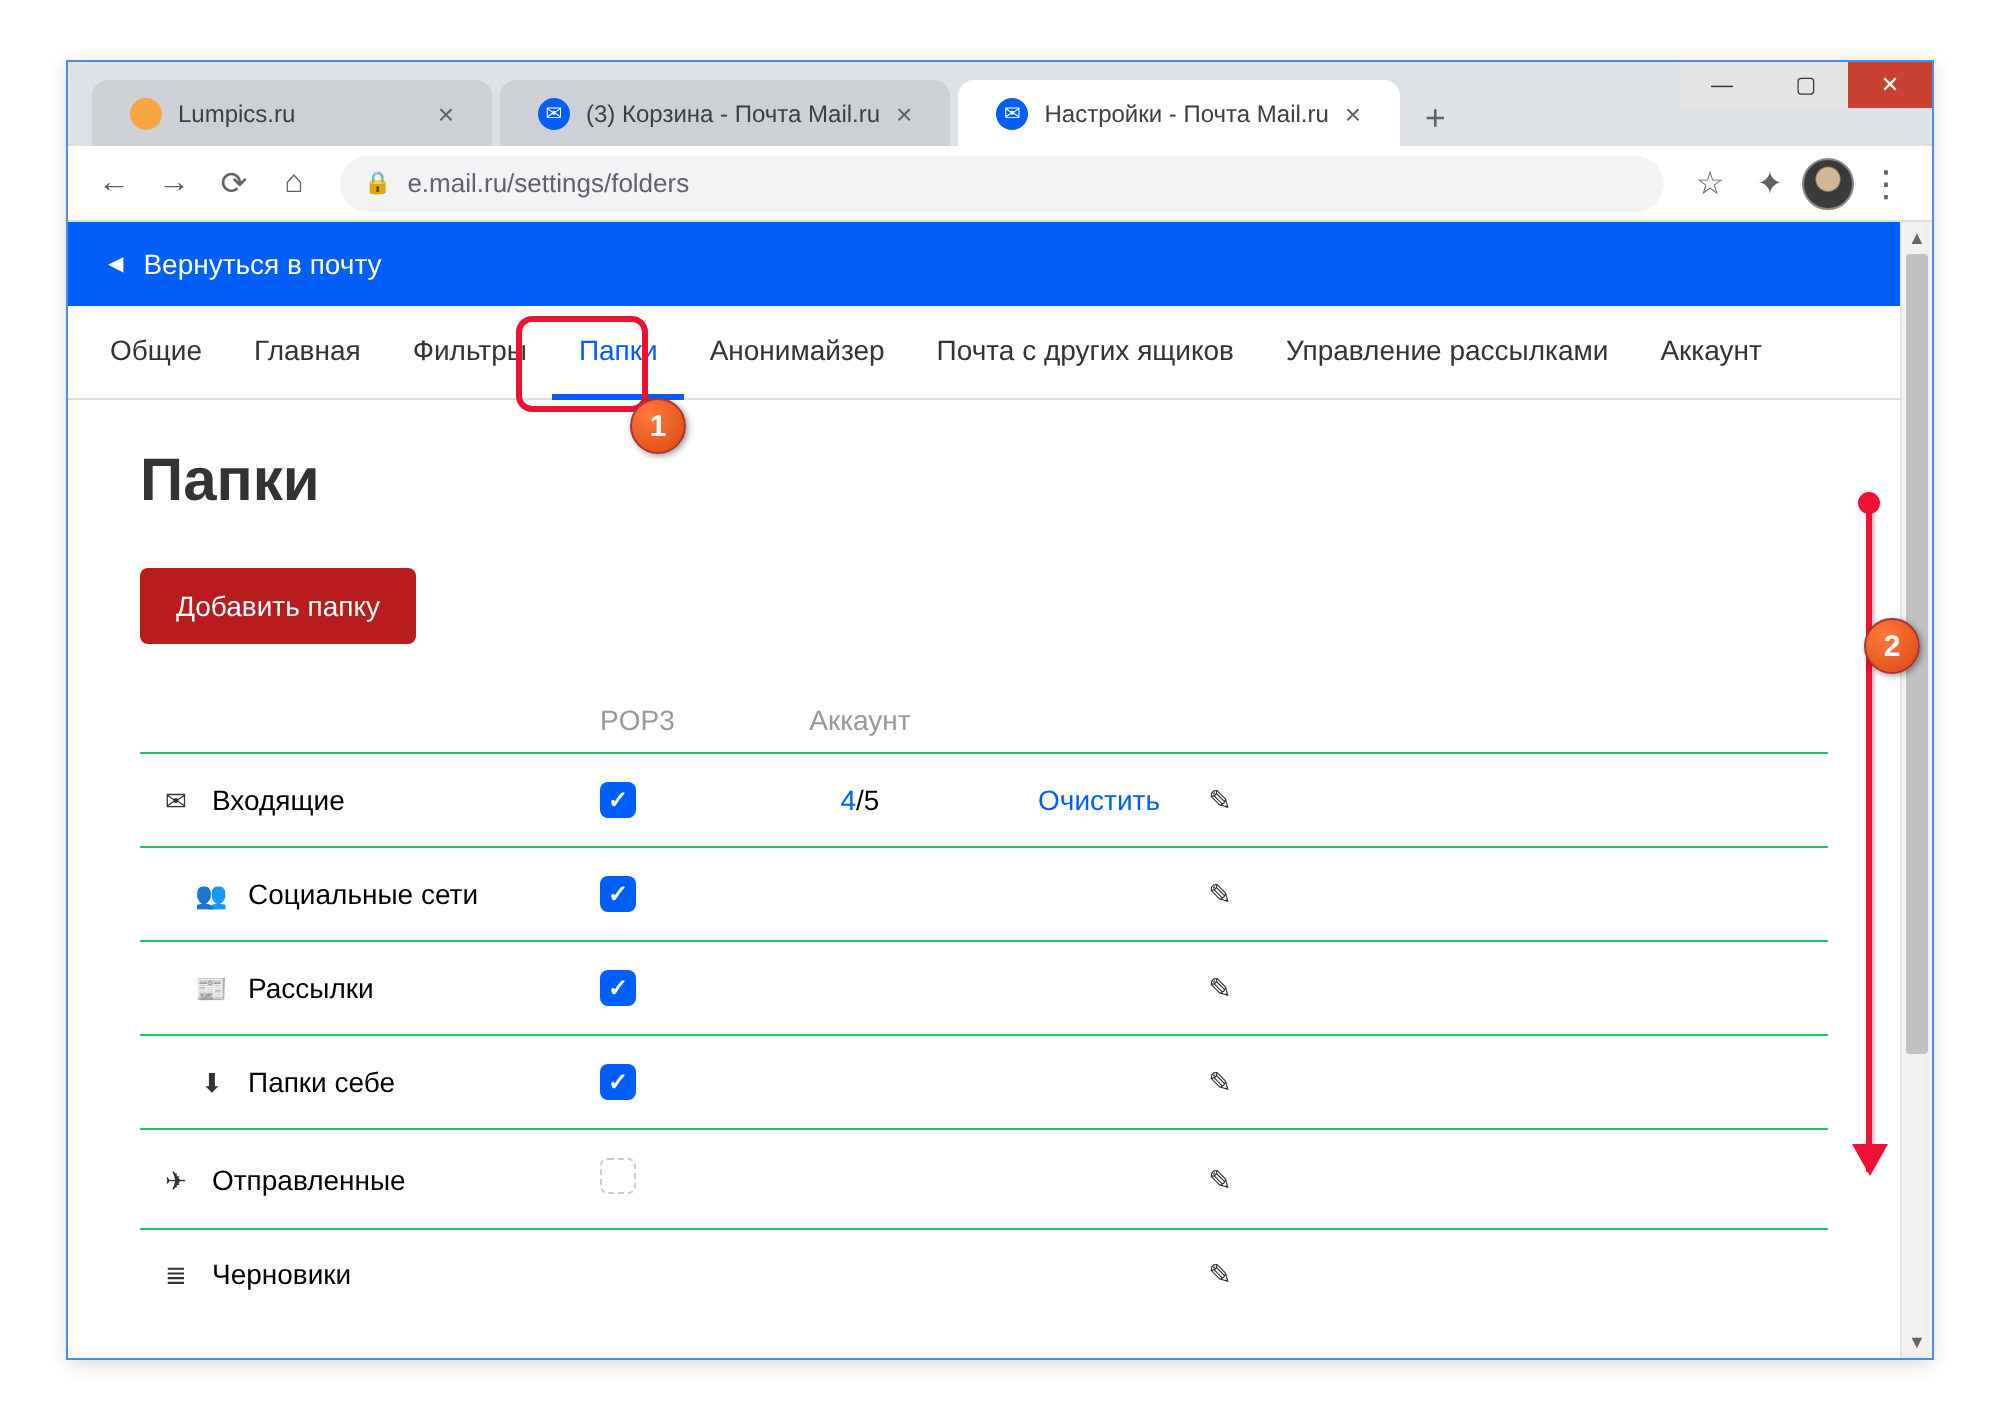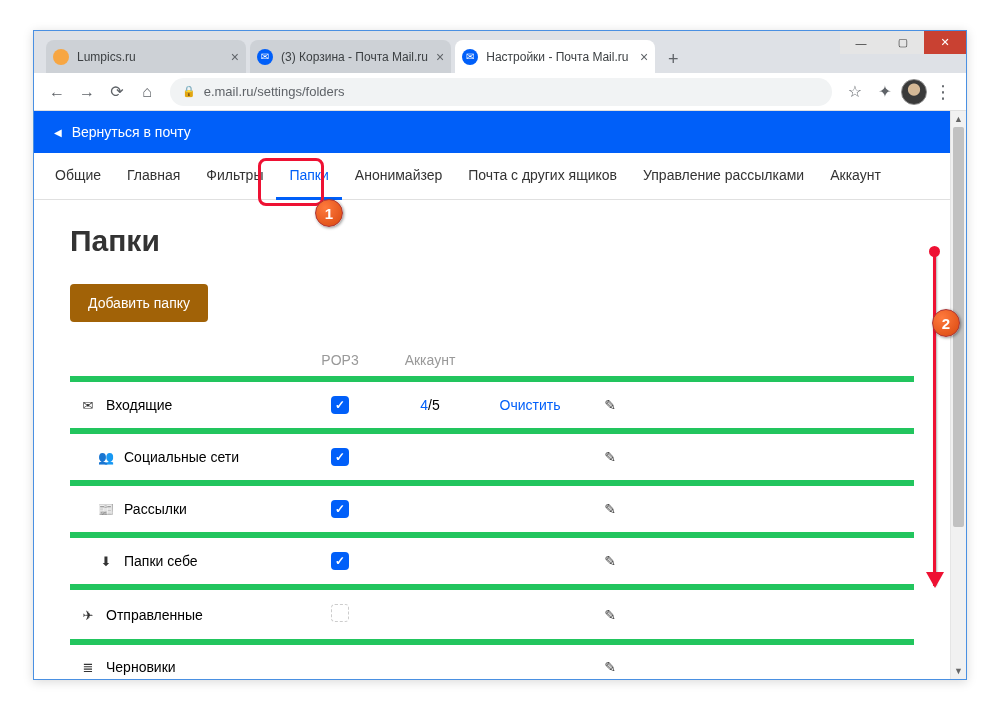--- a/index.html
+++ b/index.html
@@ -4,21 +4,21 @@
 <style>
   * { box-sizing: border-box; margin: 0; padding: 0; }
   body { font-family: Arial, sans-serif; background: #fff; width: 1000px; height: 710px; overflow: hidden; position: relative; }
   .browser-frame { position: absolute; top: 30px; left: 33px; width: 934px; height: 650px; background: #fff; border: 1px solid #4a90e2; box-shadow: 0 2px 10px rgba(0,0,0,0.15); }
   .window-controls { position: absolute; top: 0; right: 0; display: flex; height: 30px; }
   .wc-btn { width: 42px; height: 23px; display: flex; align-items: center; justify-content: center; font-size: 11px; color: #333; cursor: pointer; }
   .wc-min { background: #e5e5e5; }
   .wc-max { background: #e5e5e5; }
   .wc-close { background: #c94132; color: #fff; }
   .tab-strip { display: flex; align-items: flex-end; height: 42px; background: #dee1e6; padding-left: 12px; }
-  .tab { display: flex; align-items: center; height: 33px; padding: 0 7px; border-radius: 8px 8px 0 0; font-size: 12px; color: #3c4043; margin-right: 4px; cursor: pointer; min-width: 200px; position: relative; }
+  .tab { display: flex; align-items: center; height: 33px; padding: 0 19px; border-radius: 8px 8px 0 0; font-size: 12px; color: #3c4043; margin-right: 4px; cursor: pointer; min-width: 200px; position: relative; }
   .tab.active { background: #fff; }
   .tab.inactive { background: #cdd1d6; }
   .tab-favicon { width: 16px; height: 16px; border-radius: 50%; margin-right: 8px; display: flex; align-items: center; justify-content: center; font-size: 10px; flex-shrink: 0; }
   .tab-close { margin-left: auto; font-size: 14px; color: #5f6368; padding-left: 8px; }
   .tab-add { width: 28px; height: 28px; display: flex; align-items: center; justify-content: center; font-size: 18px; color: #5f6368; cursor: pointer; }
   .address-bar-row { display: flex; align-items: center; height: 38px; background: #fff; border-bottom: 1px solid #e0e0e0; padding: 0 8px; }
   .nav-btn { width: 30px; height: 28px; display: flex; align-items: center; justify-content: center; color: #5f6368; cursor: pointer; font-size: 16px; }
   .address-field { flex: 1; height: 28px; background: #f1f3f4; border-radius: 14px; display: flex; align-items: center; padding: 0 12px; margin: 0 8px; font-size: 13px; color: #5f6368; }
   .lock-icon { margin-right: 8px; font-size: 11px; }
   .ext-icon { width: 28px; height: 28px; display: flex; align-items: center; justify-content: center; cursor: pointer; }
@@ -28,29 +28,29 @@
   .page-main { flex: 1; overflow: hidden; position: relative; }
   .back-bar { background: #005ff9; color: #fff; height: 42px; display: flex; align-items: center; padding-left: 20px; font-size: 14px; cursor: pointer; }
   .back-tri { margin-right: 10px; font-size: 10px; }
   .settings-tabs { display: flex; border-bottom: 1px solid #e0e0e0; padding: 0 8px; position: relative; }
   .stab { padding: 14px 13px; font-size: 14px; color: #333; cursor: pointer; white-space: nowrap; }
   .stab.active { color: #005ff9; border-bottom: 3px solid #005ff9; margin-bottom: -1px; }
   .highlight-box { position: absolute; border: 3px solid #e13; border-radius: 8px; pointer-events: none; }
   .callout { position: absolute; width: 28px; height: 28px; border-radius: 50%; background: radial-gradient(circle at 35% 30%, #ff7a3d, #d8470f); border: 1px solid #a33; color: #fff; font-weight: bold; display: flex; align-items: center; justify-content: center; font-size: 15px; box-shadow: 1px 1px 3px rgba(0,0,0,0.4); }
   .content-inner { padding: 24px 36px; }
   .page-title { font-size: 30px; font-weight: bold; color: #333; margin-bottom: 26px; }
-  .add-btn { background: #a16207; color: #fff; border: none; padding: 11px 18px; border-radius: 4px; font-size: 14px; cursor: pointer; margin-bottom: 22px; }
+  .add-btn { background: #b91c1c; color: #fff; border: none; padding: 11px 18px; border-radius: 4px; font-size: 14px; cursor: pointer; margin-bottom: 22px; }
   .folder-table { width: 100%; }
   .table-header { display: flex; padding: 8px 0; color: #999; font-size: 14px; }
   .col-name { width: 230px; padding-left: 8px; }
-  .col-pop3 { width: 80px; text-align: center; }
+  .col-pop3 { width: 80px; }
   .col-letters { width: 100px; text-align: center; }
-  .col-action1 { width: 100px; text-align: center; }
+  .col-action1 { width: 100px; text-align: right; }
   .col-action2 { width: 60px; text-align: center; }
-  .folder-row { display: flex; align-items: center; padding: 14px 0; border-top: 6px solid #22c55e; font-size: 14px; }
+  .folder-row { display: flex; align-items: center; padding: 14px 0; border-top: 1px solid #22c55e; font-size: 14px; }
   .folder-row.sub { padding-left: 18px; }
   .folder-row.sub .col-name { width: 212px; }
   .fr-icon { width: 20px; display: inline-flex; justify-content: center; margin-right: 8px; color: #333; font-size: 13px; }
   .checkbox-on { width: 18px; height: 18px; background: #005ff9; border-radius: 4px; display: inline-flex; align-items: center; justify-content: center; color: #fff; font-size: 12px; font-weight: bold; }
   .checkbox-off { width: 18px; height: 18px; border: 1px dashed #ccc; border-radius: 4px; display: inline-block; }
   .letters-val .hl { color: #005ff9; }
   .clear-link { color: #005ff9; cursor: pointer; }
   .edit-icon { color: #333; font-size: 14px; cursor: pointer; }
   .scroll-track { width: 16px; background: #f1f1f1; height: 100%; position: relative; border-left: 1px solid #e5e5e5; }
   .scroll-arrow { height: 16px; display: flex; align-items: center; justify-content: center; font-size: 9px; color: #666; cursor: pointer; }

